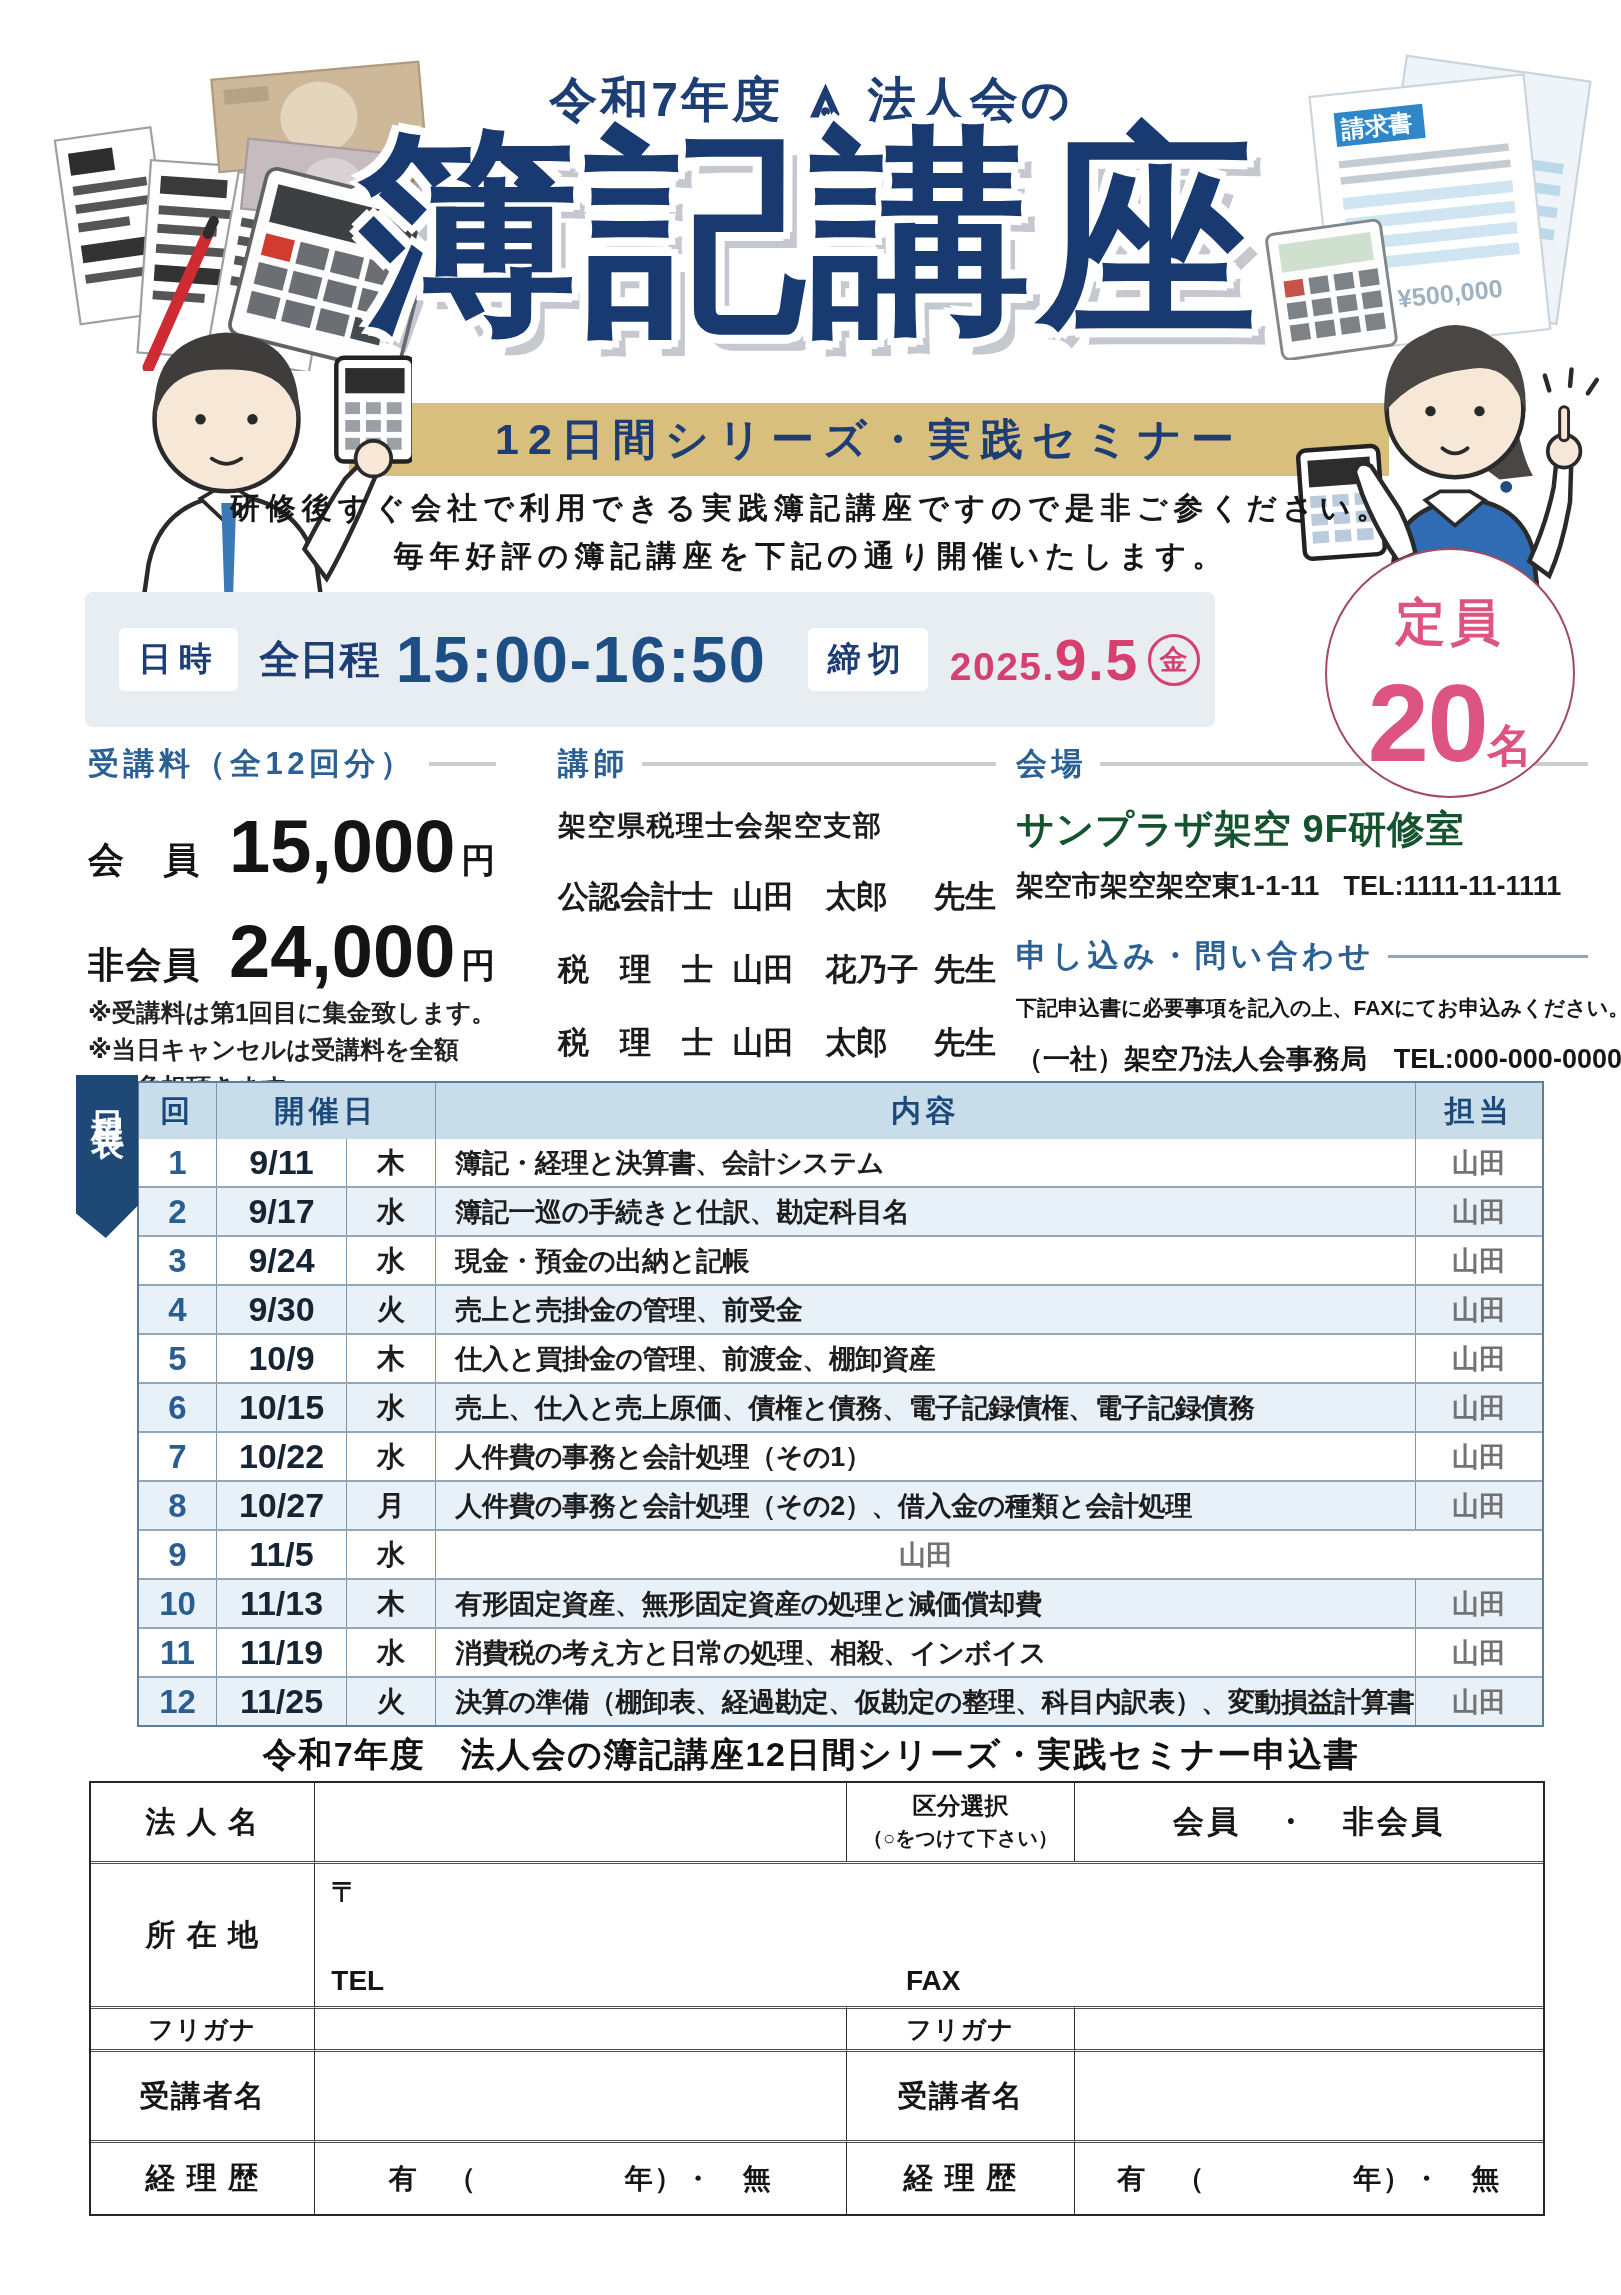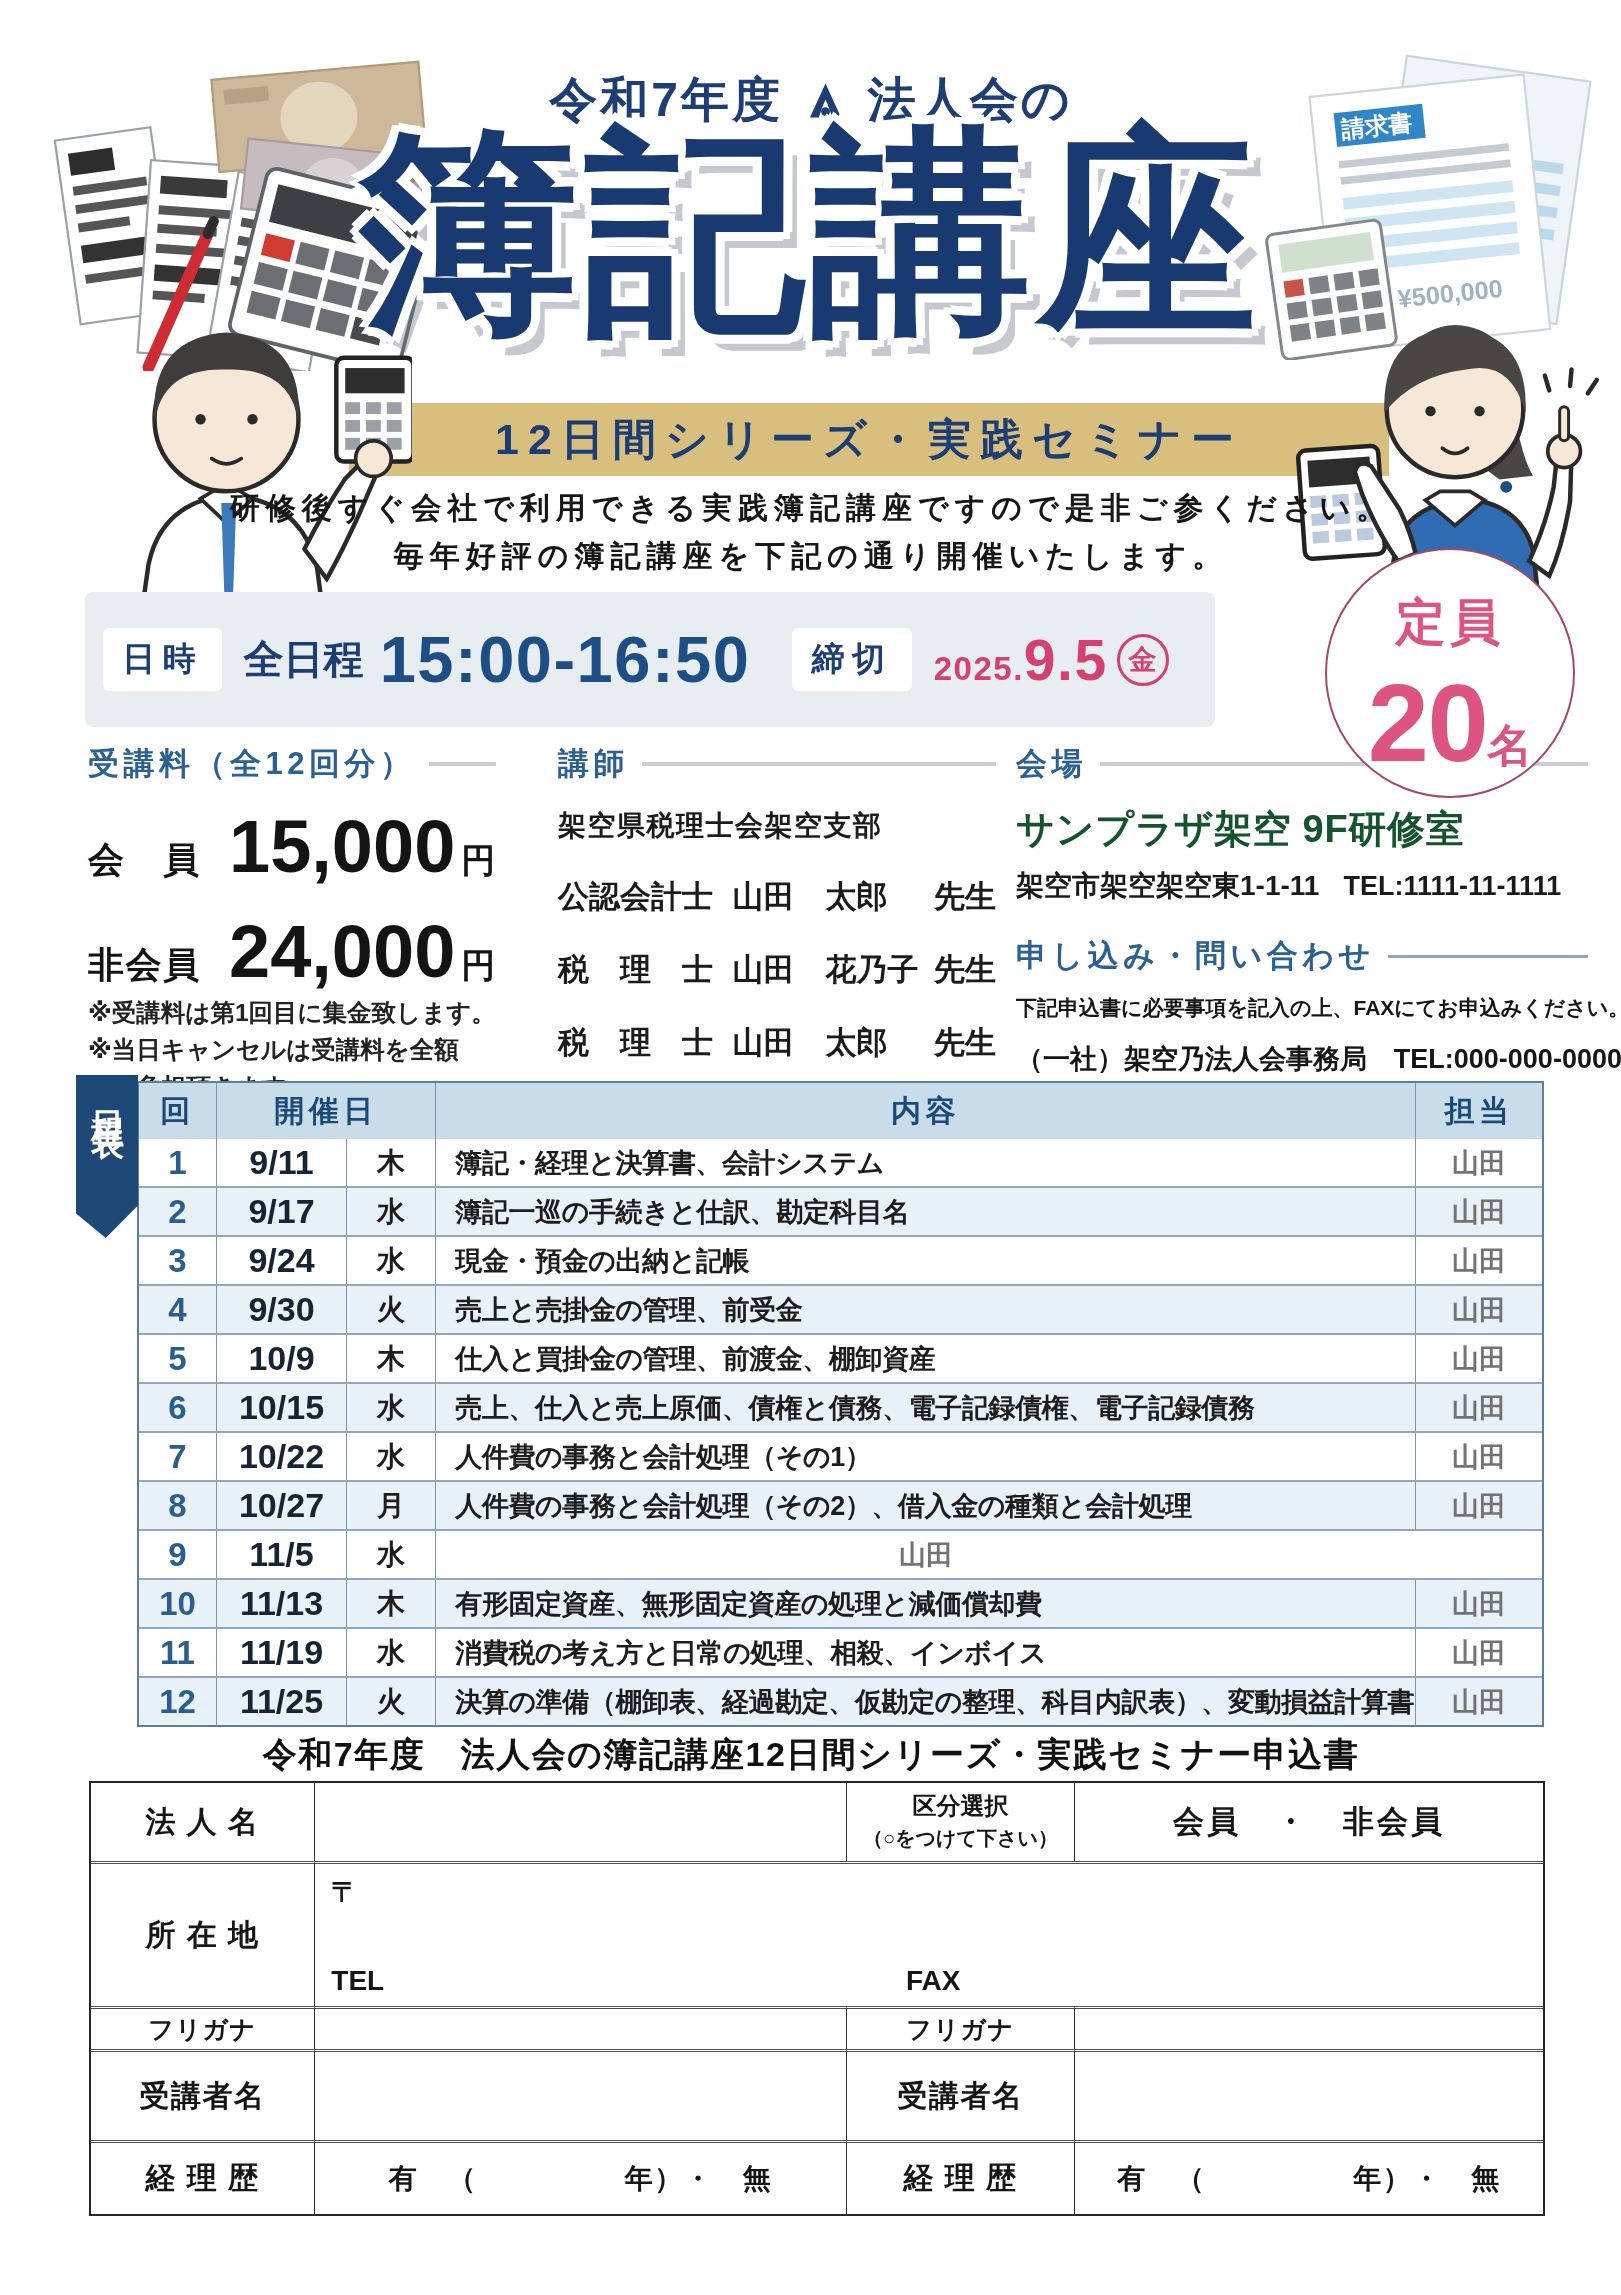--- a/index.html
+++ b/index.html
@@ -16,26 +16,26 @@
                           0 -9px 0 #fff,0 9px 0 #fff,-9px 0 0 #fff,9px 0 0 #fff,
                           13.4px 16.3px 0 rgba(110,120,135,.40);}
   .subtitle-band{position:absolute;left:349px;top:403px;width:1040px;height:73px;background:#d9bf7e;z-index:1;
                  display:flex;align-items:center;justify-content:center;
                  font-size:43px;font-weight:800;color:#1c3e74;letter-spacing:9px;}
   .descr{position:absolute;left:0;top:484px;width:100%;text-align:center;z-index:2;
          font-size:30px;font-weight:700;color:#161616;letter-spacing:6px;line-height:48px;}
 
   
   .dt-band{position:absolute;left:85px;top:592px;width:1130px;height:135px;background:#e8edf2;border-radius:7.4px;
-           z-index:3;display:flex;align-items:center;padding-left:18px;box-sizing:border-box;}
+           z-index:3;display:flex;align-items:center;padding-left:34px;box-sizing:border-box;}
   .pill{background:#fff;border-radius:6px;padding:9px 19.3px;font-size:33px;font-weight:800;color:#1c3e74;letter-spacing:7.4px;white-space:nowrap;}
   .dt-prefix{font-size:40px;font-weight:800;color:#1c3e74;margin:0 16.3px 0 21px;white-space:nowrap;}
   .dt-time{font-size:65px;font-weight:800;color:#1d4f85;letter-spacing:1.5px;white-space:nowrap;}
   .dl-wrap{display:flex;align-items:baseline;margin-left:22px;white-space:nowrap;}
-  .dl-year{font-size:33px;font-weight:800;color:#d4406f;letter-spacing:1.5px;}
+  .dl-year{font-size:39px;font-weight:800;color:#d4406f;letter-spacing:1.5px;}
   .dl-day{font-size:57px;font-weight:800;color:#d4406f;letter-spacing:1.5px;}
   .dl-wd{display:inline-flex;align-items:center;justify-content:center;align-self:center;
          width:46px;height:46px;border:3px solid #d4406f;border-radius:50%;
          color:#d4406f;font-size:28px;font-weight:800;margin-left:9px;}
   .dt-gap{margin-left:42px;}
 
   
   .cap-circle{position:absolute;left:1325px;top:548px;width:250px;height:250px;border-radius:50%;
               background:#fff;border:2.2px solid #a24a62;z-index:4;text-align:center;box-sizing:border-box;}
   .cap-label{margin-top:39px;font-size:50px;font-weight:800;color:#dd5480;letter-spacing:4.5px;}

